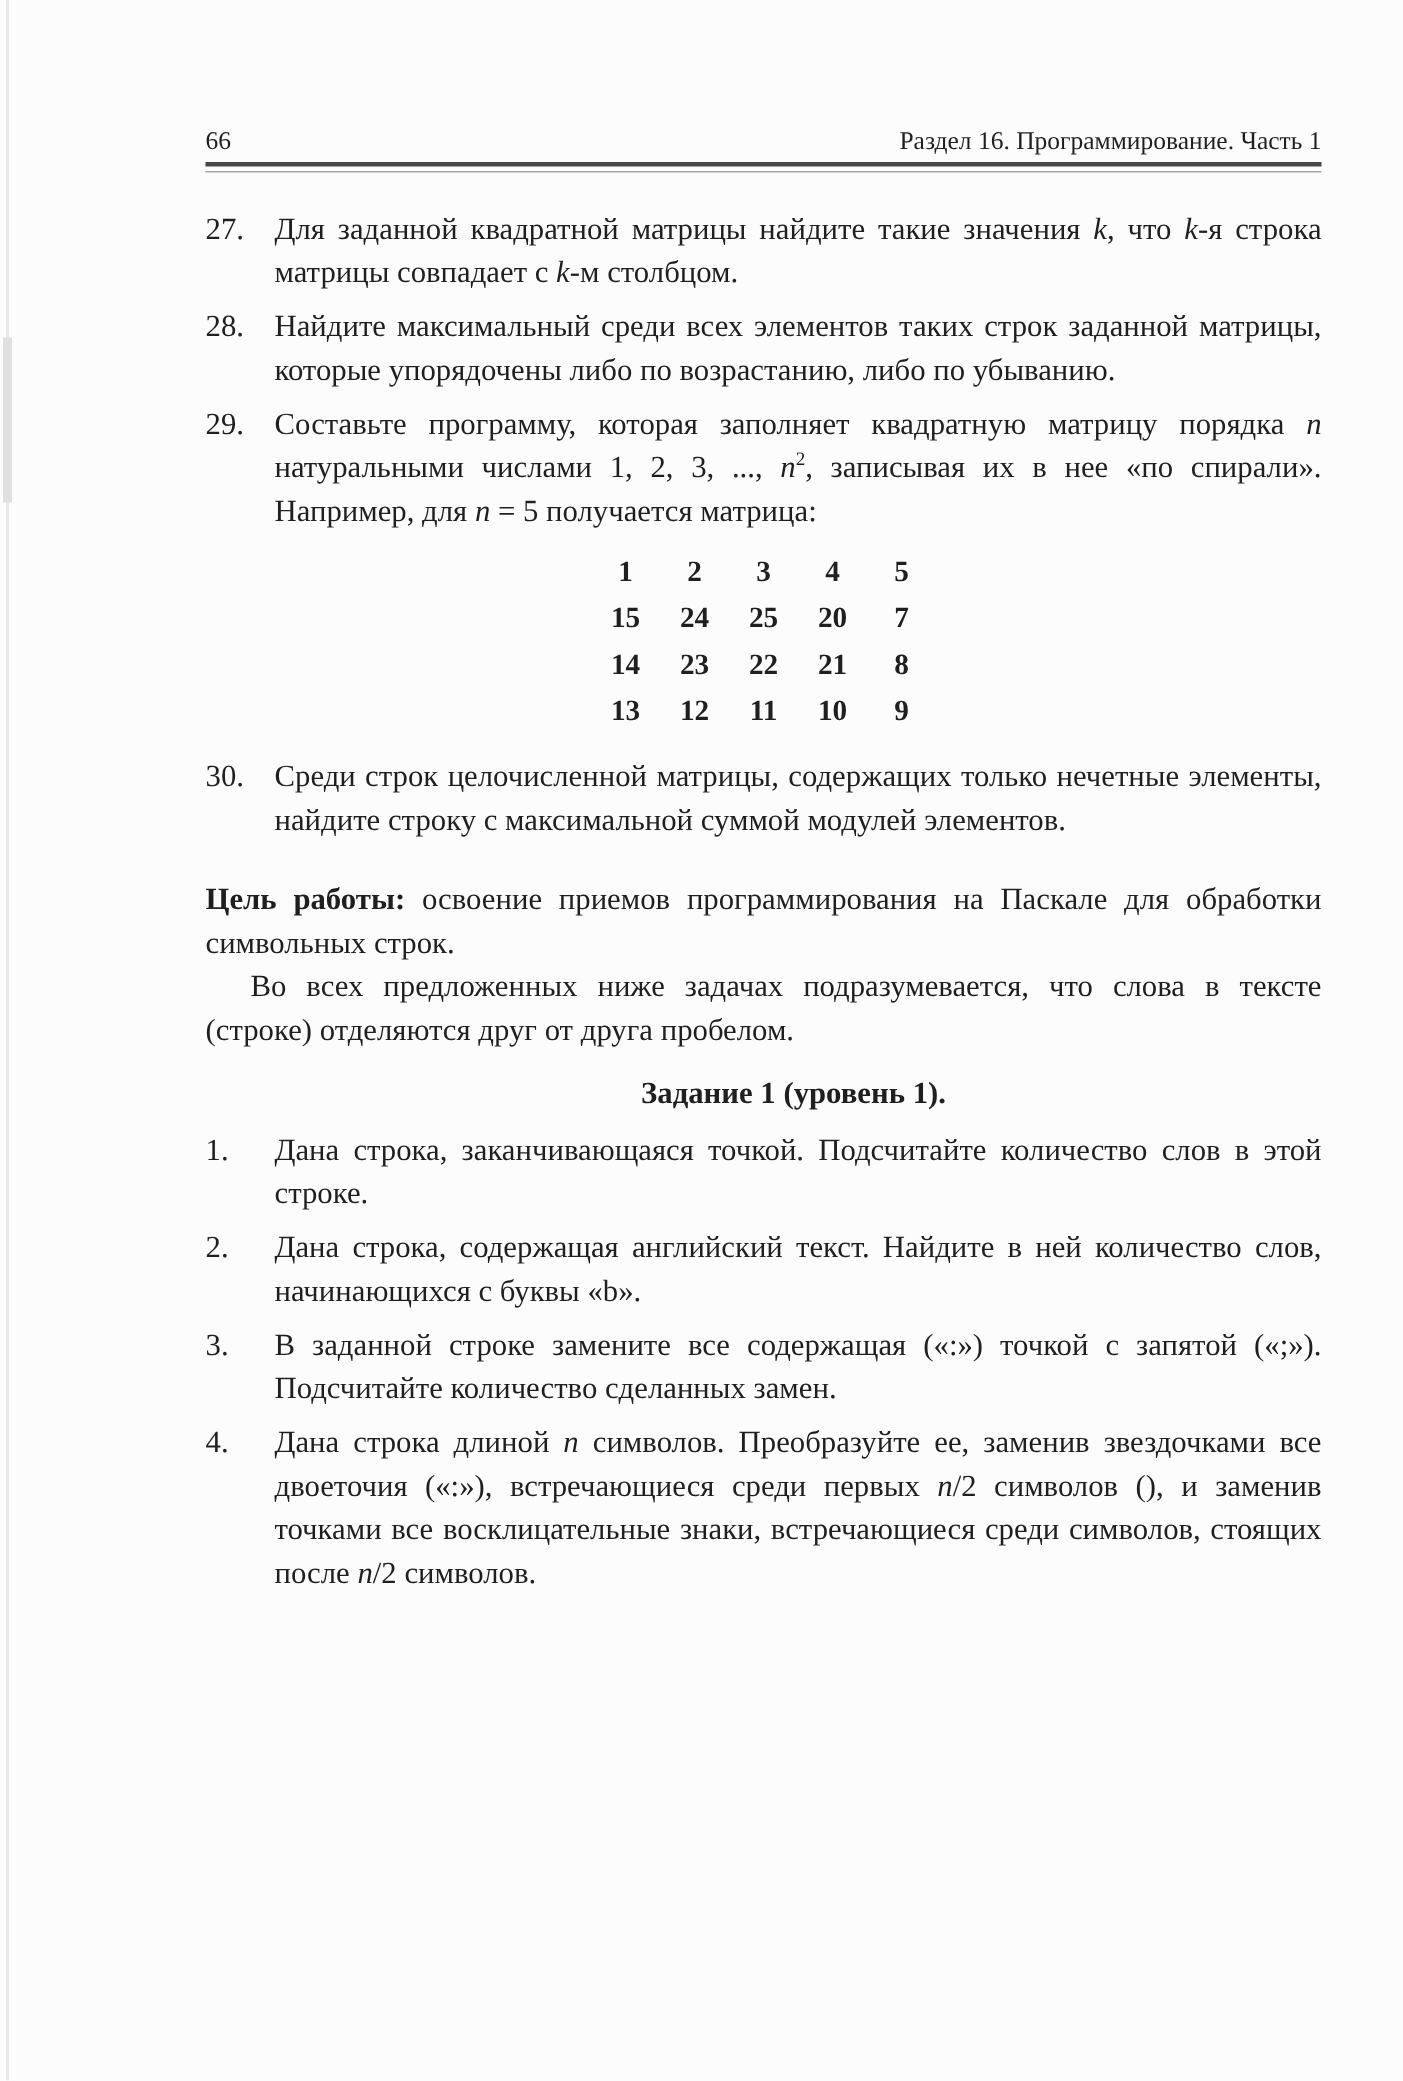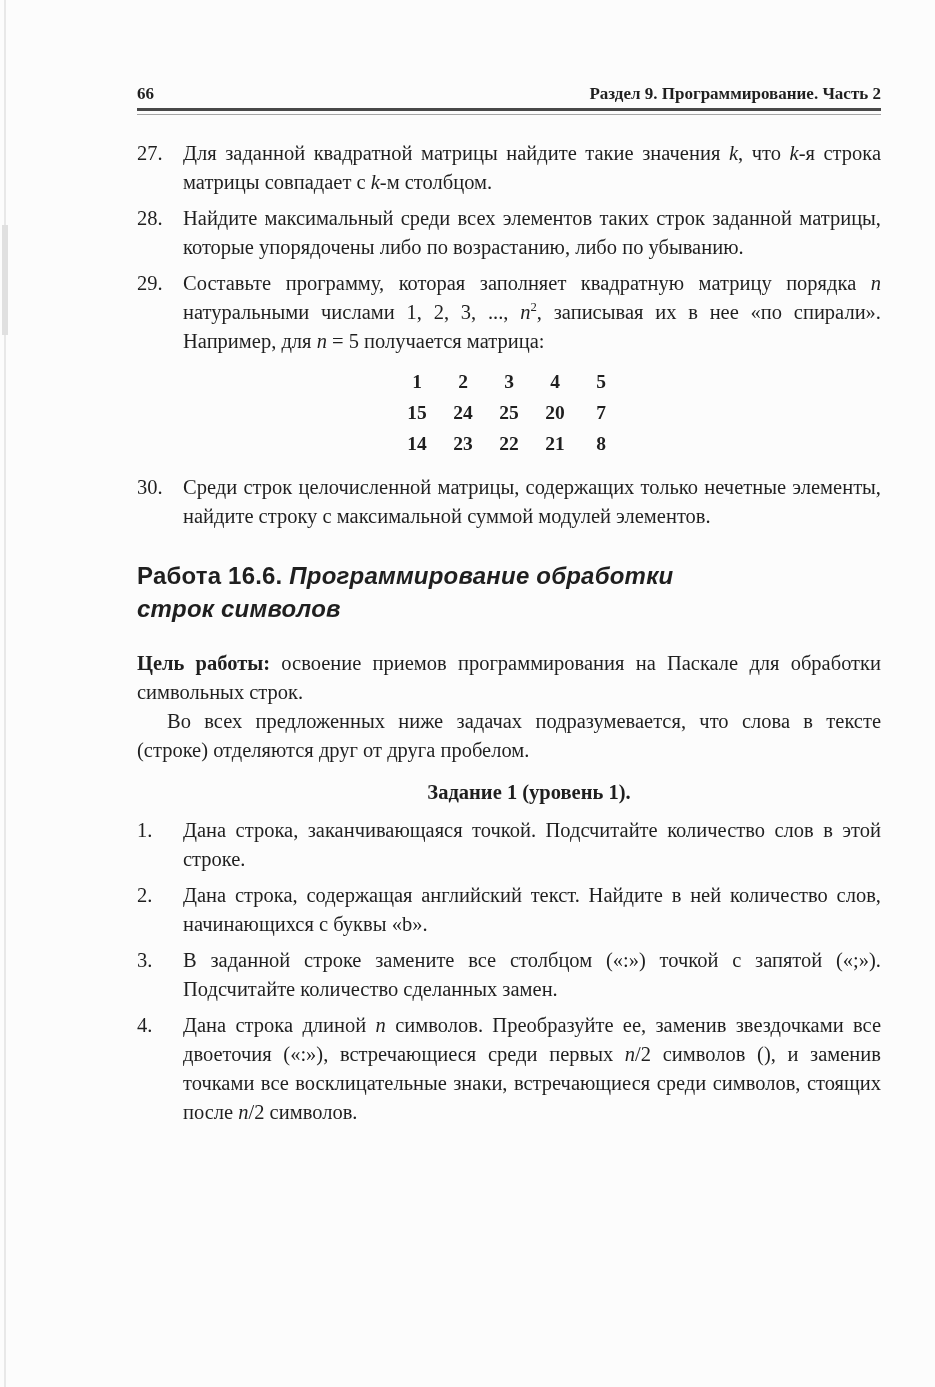--- a/index.html
+++ b/index.html
@@ -17,21 +17,21 @@
   }
   .scan-edge-smudge {
     position: absolute; left: 2px; top: 225px; height: 110px; width: 6px;
     background: #e0e0e0;
   }
   .content {
     position: absolute; left: 137px; top: 84px; width: 744px;
   }
   .page-header {
     display: flex; justify-content: space-between; align-items: baseline;
-    font-weight: bold; font-size: 17px;
+    font-weight: normal; font-size: 17px;
   }
   .header-rule {
     margin-top: 4px; height: 3px;
     border-top: 3px solid #484848;
     border-bottom: 1px solid #a5a5a5;
   }
   .tasks { margin-top: 24px; font-size: 20.5px; line-height: 29px; }
   .task { display: flex; margin-bottom: 7px; }
   .task-num { flex: 0 0 37px; text-align: left; white-space: nowrap; }
   .task-body { flex: 1; margin-left: 9px; text-align: justify; }
@@ -64,21 +64,21 @@
 </head>
 <body>
 
 <div class="scan-edge"></div>
 <div class="scan-edge-smudge"></div>
 
 <div class="content">
 
   <div class="page-header">
     <span>66</span>
-    <span>Раздел 9. Программирование. Часть 2</span>
+    <span>Раздел 16. Программирование. Часть 1</span>
   </div>
   <div class="header-rule"></div>
 
   <div class="tasks">
 
     <div class="task">
       <span class="task-num">27.</span>
       <span class="task-body">Для заданной квадратной матрицы найдите такие значения <em>k</em>, что <em>k</em>-я строка матрицы совпадает с <em>k</em>-м столбцом.</span>
     </div>
 
@@ -108,36 +108,38 @@
           <td>20</td>
           <td>7</td>
         </tr>
         <tr>
           <td>14</td>
           <td>23</td>
           <td>22</td>
           <td>21</td>
           <td>8</td>
         </tr>
+        <tr>
+          <td>13</td>
+          <td>12</td>
+          <td>11</td>
+          <td>10</td>
+          <td>9</td>
+        </tr>
       </tbody>
     </table>
 
     <div class="task">
       <span class="task-num">30.</span>
       <span class="task-body">Среди строк целочисленной матрицы, содержащих только нечетные элементы, найдите строку с максимальной суммой модулей элементов.</span>
     </div>
 
 
   </div>
 
-  <h2 class="section-heading">
-    <span class="work-label">Работа 16.6.</span>
-    <span class="work-title">Программирование обработки</span>
-    <span class="work-title-line2">строк символов</span>
-  </h2>
 
   <p class="goal">
     <span class="goal-label">Цель работы:</span>
     <span>освоение приемов программирования на Паскале для обработки символьных строк.</span>
   </p>
 
   <p class="note">Во всех предложенных ниже задачах подразумевается, что слова в тексте (строке) отделяются друг от друга пробелом.</p>
 
   <div class="assignment-heading">Задание 1 (уровень 1).</div>
 
@@ -148,21 +150,21 @@
       <span class="task-body">Дана строка, заканчивающаяся точкой. Подсчитайте количество слов в этой строке.</span>
     </div>
 
     <div class="task">
       <span class="task-num">2.</span>
       <span class="task-body">Дана строка, содержащая английский текст. Найдите в ней количество слов, начинающихся с буквы «b».</span>
     </div>
 
     <div class="task">
       <span class="task-num">3.</span>
-      <span class="task-body">В заданной строке замените все столбцом («:») точкой с запятой («;»). Подсчитайте количество сделанных замен.</span>
+      <span class="task-body">В заданной строке замените все содержащая («:») точкой с запятой («;»). Подсчитайте количество сделанных замен.</span>
     </div>
 
     <div class="task">
       <span class="task-num">4.</span>
       <span class="task-body">Дана строка длиной <em>n</em> символов. Преобразуйте ее, заменив звездочками все двоеточия («:»), встречающиеся среди первых <em>n</em>/2 символов (), и заменив точками все восклицательные знаки, встречающиеся среди символов, стоящих после <em>n</em>/2 символов.</span>
     </div>
 
   </div>
 
 </div>

